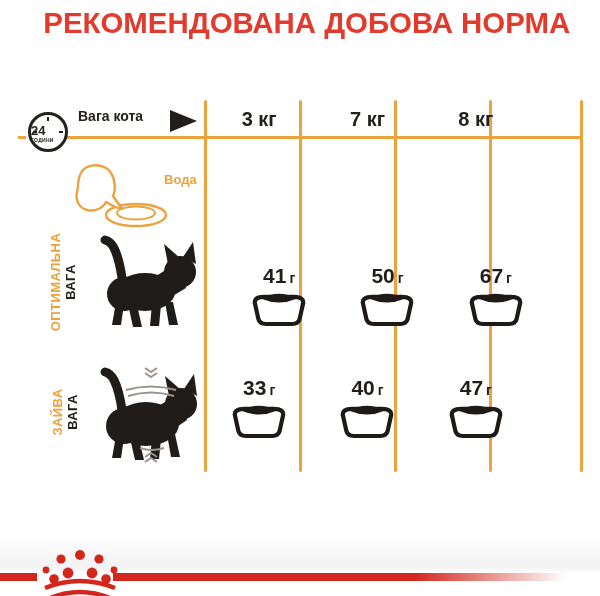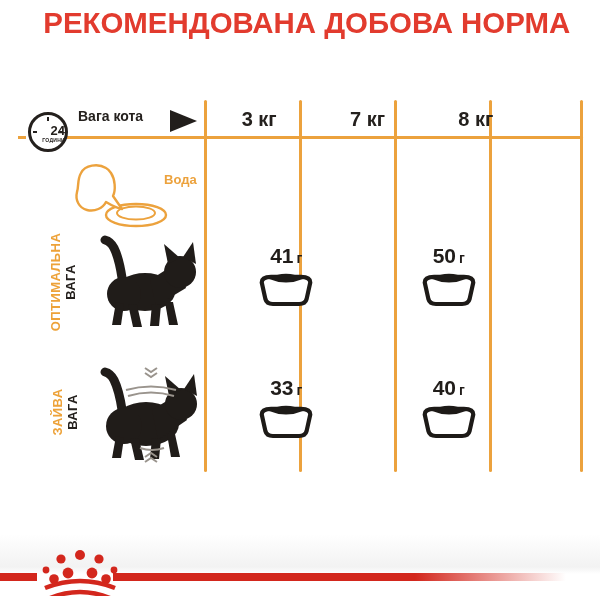--- a/index.html
+++ b/index.html
@@ -20,21 +20,21 @@
 
   
   .vline{width:3px;background:#eca23d;top:100px;height:372px;border-radius:2px;}
   .hline{left:64px;top:136px;width:519px;height:3px;background:#eca23d;z-index:1;border-radius:2px;}
   .orange-nub{left:18px;top:136px;width:8px;height:3px;background:#eca23d;}
 
   
   .clock{
     left:28px;top:112px;width:40px;height:40px;box-sizing:border-box;
     border:3px solid #24201d;border-radius:50%;background:#fff;z-index:2;
-    display:flex;flex-direction:column;align-items:flex-end;justify-content:center;
+    display:flex;flex-direction:column;align-items:flex-start;justify-content:center;
     color:#24201d;
   }
   .clock .tick-top{position:absolute;top:2px;left:50%;margin-left:-1px;width:2px;height:4px;background:#24201d;}
   .clock .tick-left{position:absolute;left:2px;top:50%;margin-top:-1px;width:4px;height:2px;background:#24201d;}
   .clock .tick-right{position:absolute;right:2px;top:50%;margin-top:-1px;width:4px;height:2px;background:#24201d;}
   .clock .hours{font-size:13px;font-weight:bold;line-height:12px;margin-top:3px;}
   .clock .hours-unit{font-size:5px;font-weight:bold;letter-spacing:.3px;text-transform:uppercase;line-height:6px;}
 
   .weight-label{left:78px;top:108px;font-size:14px;font-weight:bold;color:#24201d;}
   .arrow-right{
@@ -134,29 +134,35 @@
       <polygon points="78,32 74,12 90,26"></polygon>
       <polygon points="93,25 103,10 106,32"></polygon>
       <path d="M26,70 L22,93 L31,93 L34,72 Z"></path>
       <path d="M38,72 L43,95 L52,95 L47,73 Z"></path>
       <path d="M62,72 L60,94 L69,94 L71,73 Z"></path>
       <path d="M75,70 L79,93 L88,93 L83,70 Z"></path>
     </g>
   </svg>
 </div>
 
-<div class="abs cols" style="top:244px;">
+<div class="abs cols" style="top:264px;padding-left:20px;">
   <div class="cell">
     <div class="val"><span>41</span><span class="unit">г</span></div>
     <svg class="bowl" viewBox="0 0 60 36">
         <use href="#bowl-shape"></use>
       </svg>
   </div>
   <div class="cell">
     <div class="val"><span>50</span><span class="unit">г</span></div>
+    <svg class="bowl" viewBox="0 0 60 36">
+        <use href="#bowl-shape"></use>
+      </svg>
+  </div>
+  <div class="cell">
+    <div class="val"><span>67</span><span class="unit">г</span></div>
     <svg class="bowl" viewBox="0 0 60 36">
         <use href="#bowl-shape"></use>
       </svg>
   </div>
 </div>
 
 <div class="abs" style="left:10px;top:396px;">
   <div class="vlabel">
     <span class="accent">ЗАЙВА</span>
     <span class="dark">ВАГА</span>
@@ -192,20 +198,26 @@
 
 <div class="abs cols" style="top:376px;justify-content:center;">
   <div class="cell">
     <div class="val"><span>33</span><span class="unit">г</span></div>
     <svg class="bowl" viewBox="0 0 60 36">
         <use href="#bowl-shape"></use>
       </svg>
   </div>
   <div class="cell">
     <div class="val"><span>40</span><span class="unit">г</span></div>
+    <svg class="bowl" viewBox="0 0 60 36">
+        <use href="#bowl-shape"></use>
+      </svg>
+  </div>
+  <div class="cell">
+    <div class="val"><span>47</span><span class="unit">г</span></div>
     <svg class="bowl" viewBox="0 0 60 36">
         <use href="#bowl-shape"></use>
       </svg>
   </div>
 </div>
 
 <div class="abs shadow-band"></div>
 <div class="abs redline-left"></div>
 <div class="abs redline-right"></div>
 <div class="abs" style="left:38px;top:546px;">

